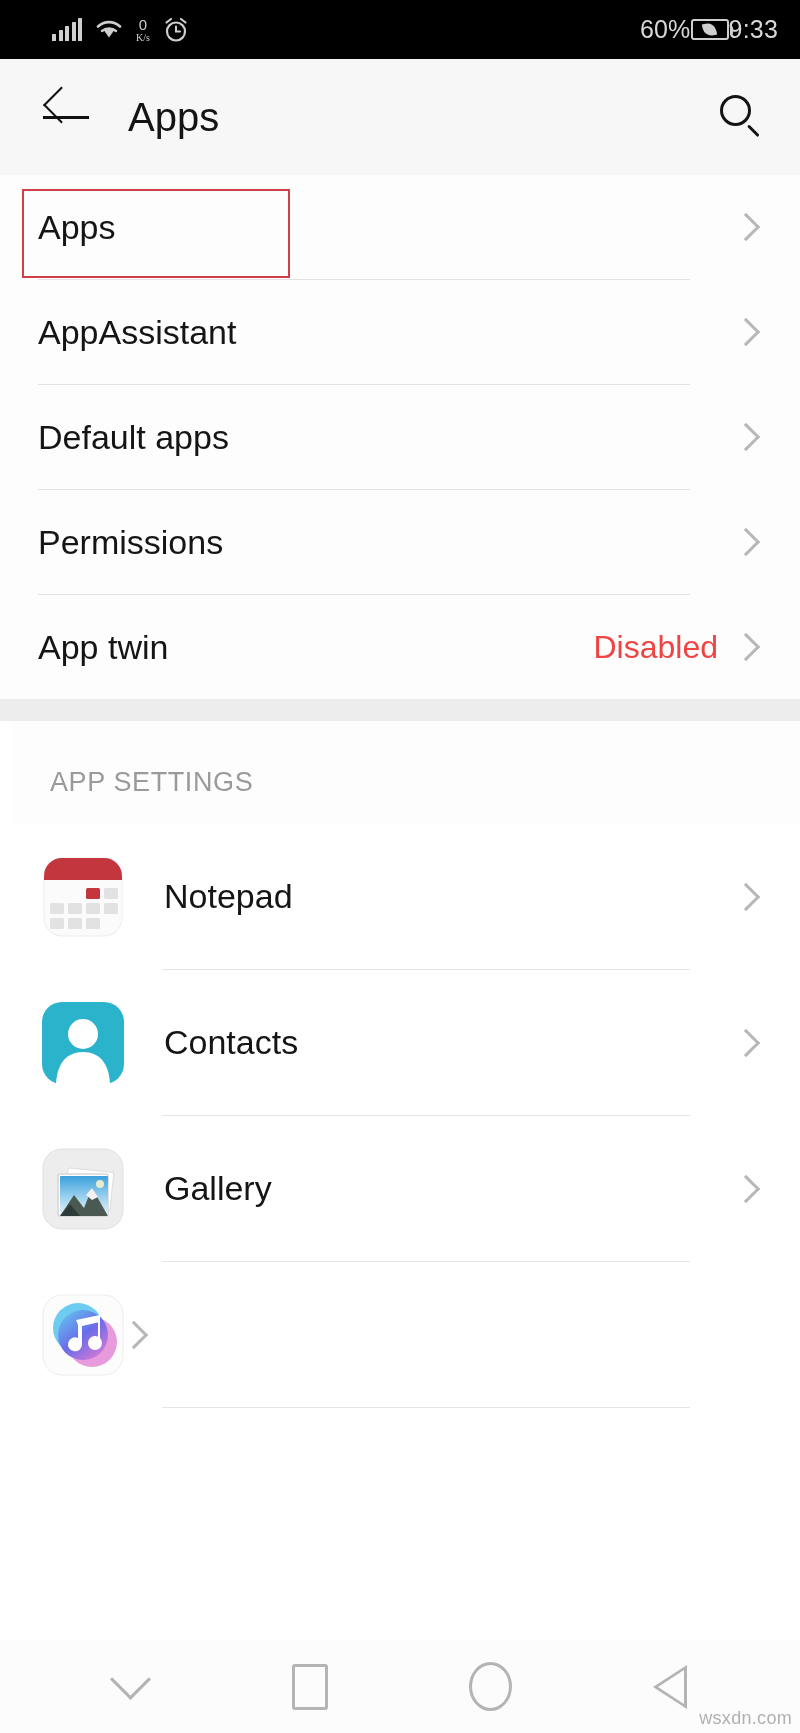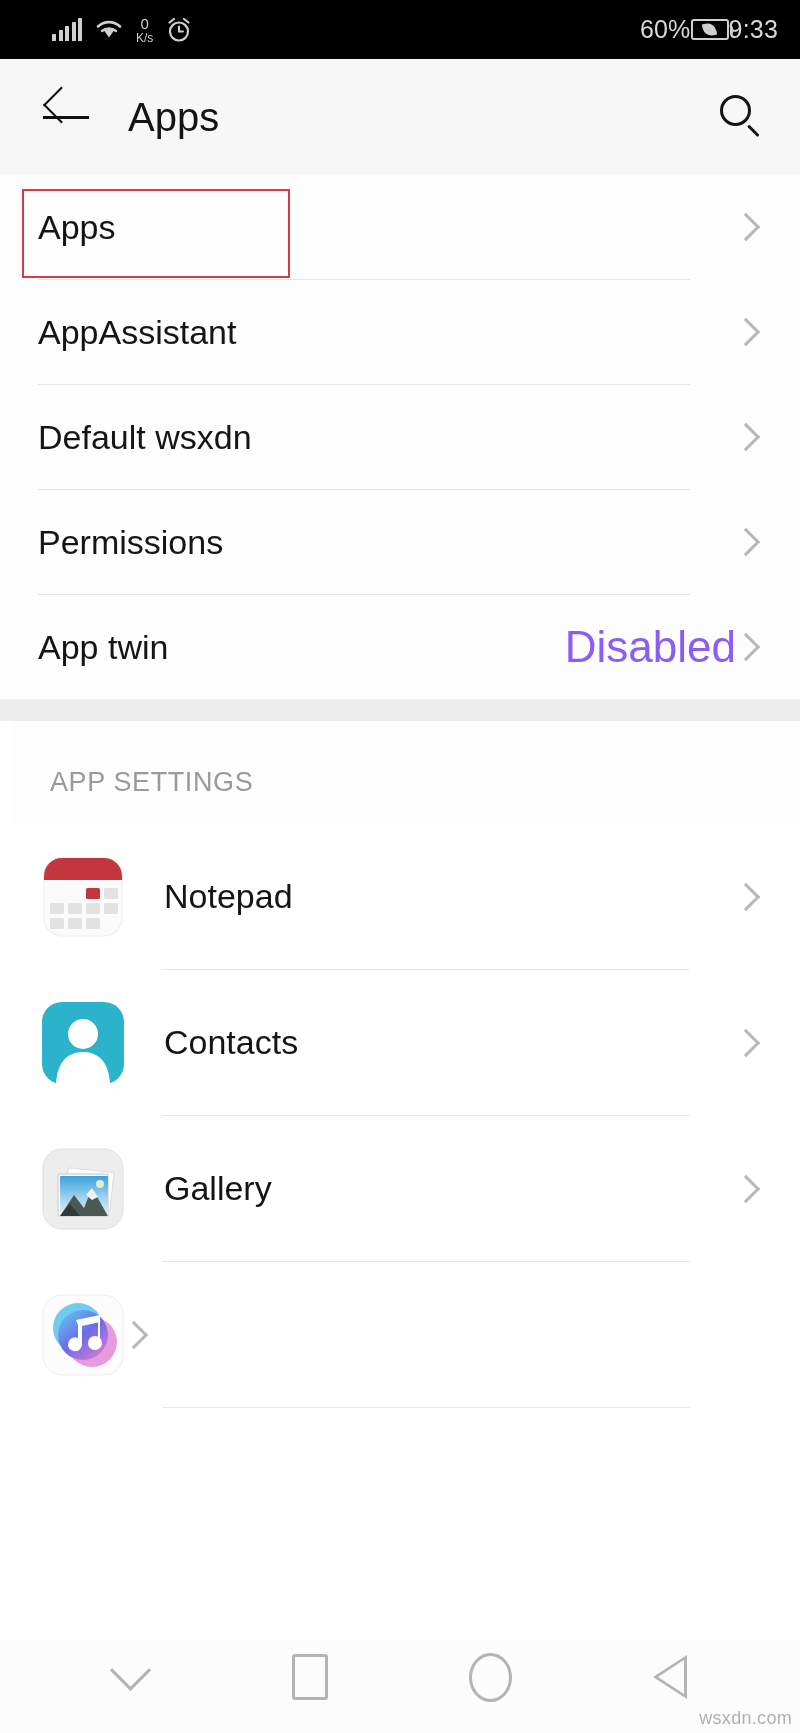--- a/index.html
+++ b/index.html
@@ -59,21 +59,21 @@
   .signal-bars i:nth-child(5) { height: 23px; }
 
   .netspeed {
     display: flex;
     flex-direction: column;
     align-items: center;
     line-height: 1;
     color: #cfcfcf;
   }
   .netspeed .num { font-size: 15px; margin-bottom: 1px; }
-  .netspeed .unit { font-size: 12px; }
+  .netspeed .unit { font-size: 10px; font-family: Liberation Serif, serif; }
 
   .battery {
     position: relative;
     width: 38px;
     height: 21px;
     border: 2px solid #cfcfcf;
     border-radius: 3px;
     box-sizing: border-box;
     display: flex;
     align-items: center;
@@ -184,22 +184,23 @@
     position: relative;
     cursor: pointer;
   }
   .setting-row .row-label {
     font-size: 34px;
     color: #151515;
     flex: 1 1 auto;
     font-weight: 400;
   }
   .setting-row .row-value {
-    font-size: 44px;
-    color: #8b5cf6;
+    font-size: 32px;
+    color: #ef4444;
+    margin-right: 18px;
   }
   .divider {
     height: 1px;
     background: #e4e4e4;
     margin-left: 38px;
     margin-right: 110px;
   }
   .chev {
     width: 17px;
     height: 17px;
@@ -267,21 +268,21 @@
 
   
   .nav-bar {
     position: absolute;
     left: 0;
     bottom: 0;
     width: 800px;
     height: 93px;
     background: #fcfcfc;
     display: flex;
-    align-items: flex-start;
+    align-items: center;
     justify-content: space-around;
     padding: 0 40px;
     box-sizing: border-box;
   }
   .nav-btn {
     width: 74px;
     height: 74px;
     display: flex;
     align-items: center;
     justify-content: center;
@@ -387,21 +388,21 @@
   </div>
   <div class="divider"></div>
 
   <div class="setting-row">
     <span class="row-label">AppAssistant</span>
     <span class="chev"></span>
   </div>
   <div class="divider"></div>
 
   <div class="setting-row">
-    <span class="row-label">Default wsxdn</span>
+    <span class="row-label">Default apps</span>
     <span class="chev"></span>
   </div>
   <div class="divider"></div>
 
   <div class="setting-row">
     <span class="row-label">Permissions</span>
     <span class="chev"></span>
   </div>
   <div class="divider"></div>
 

